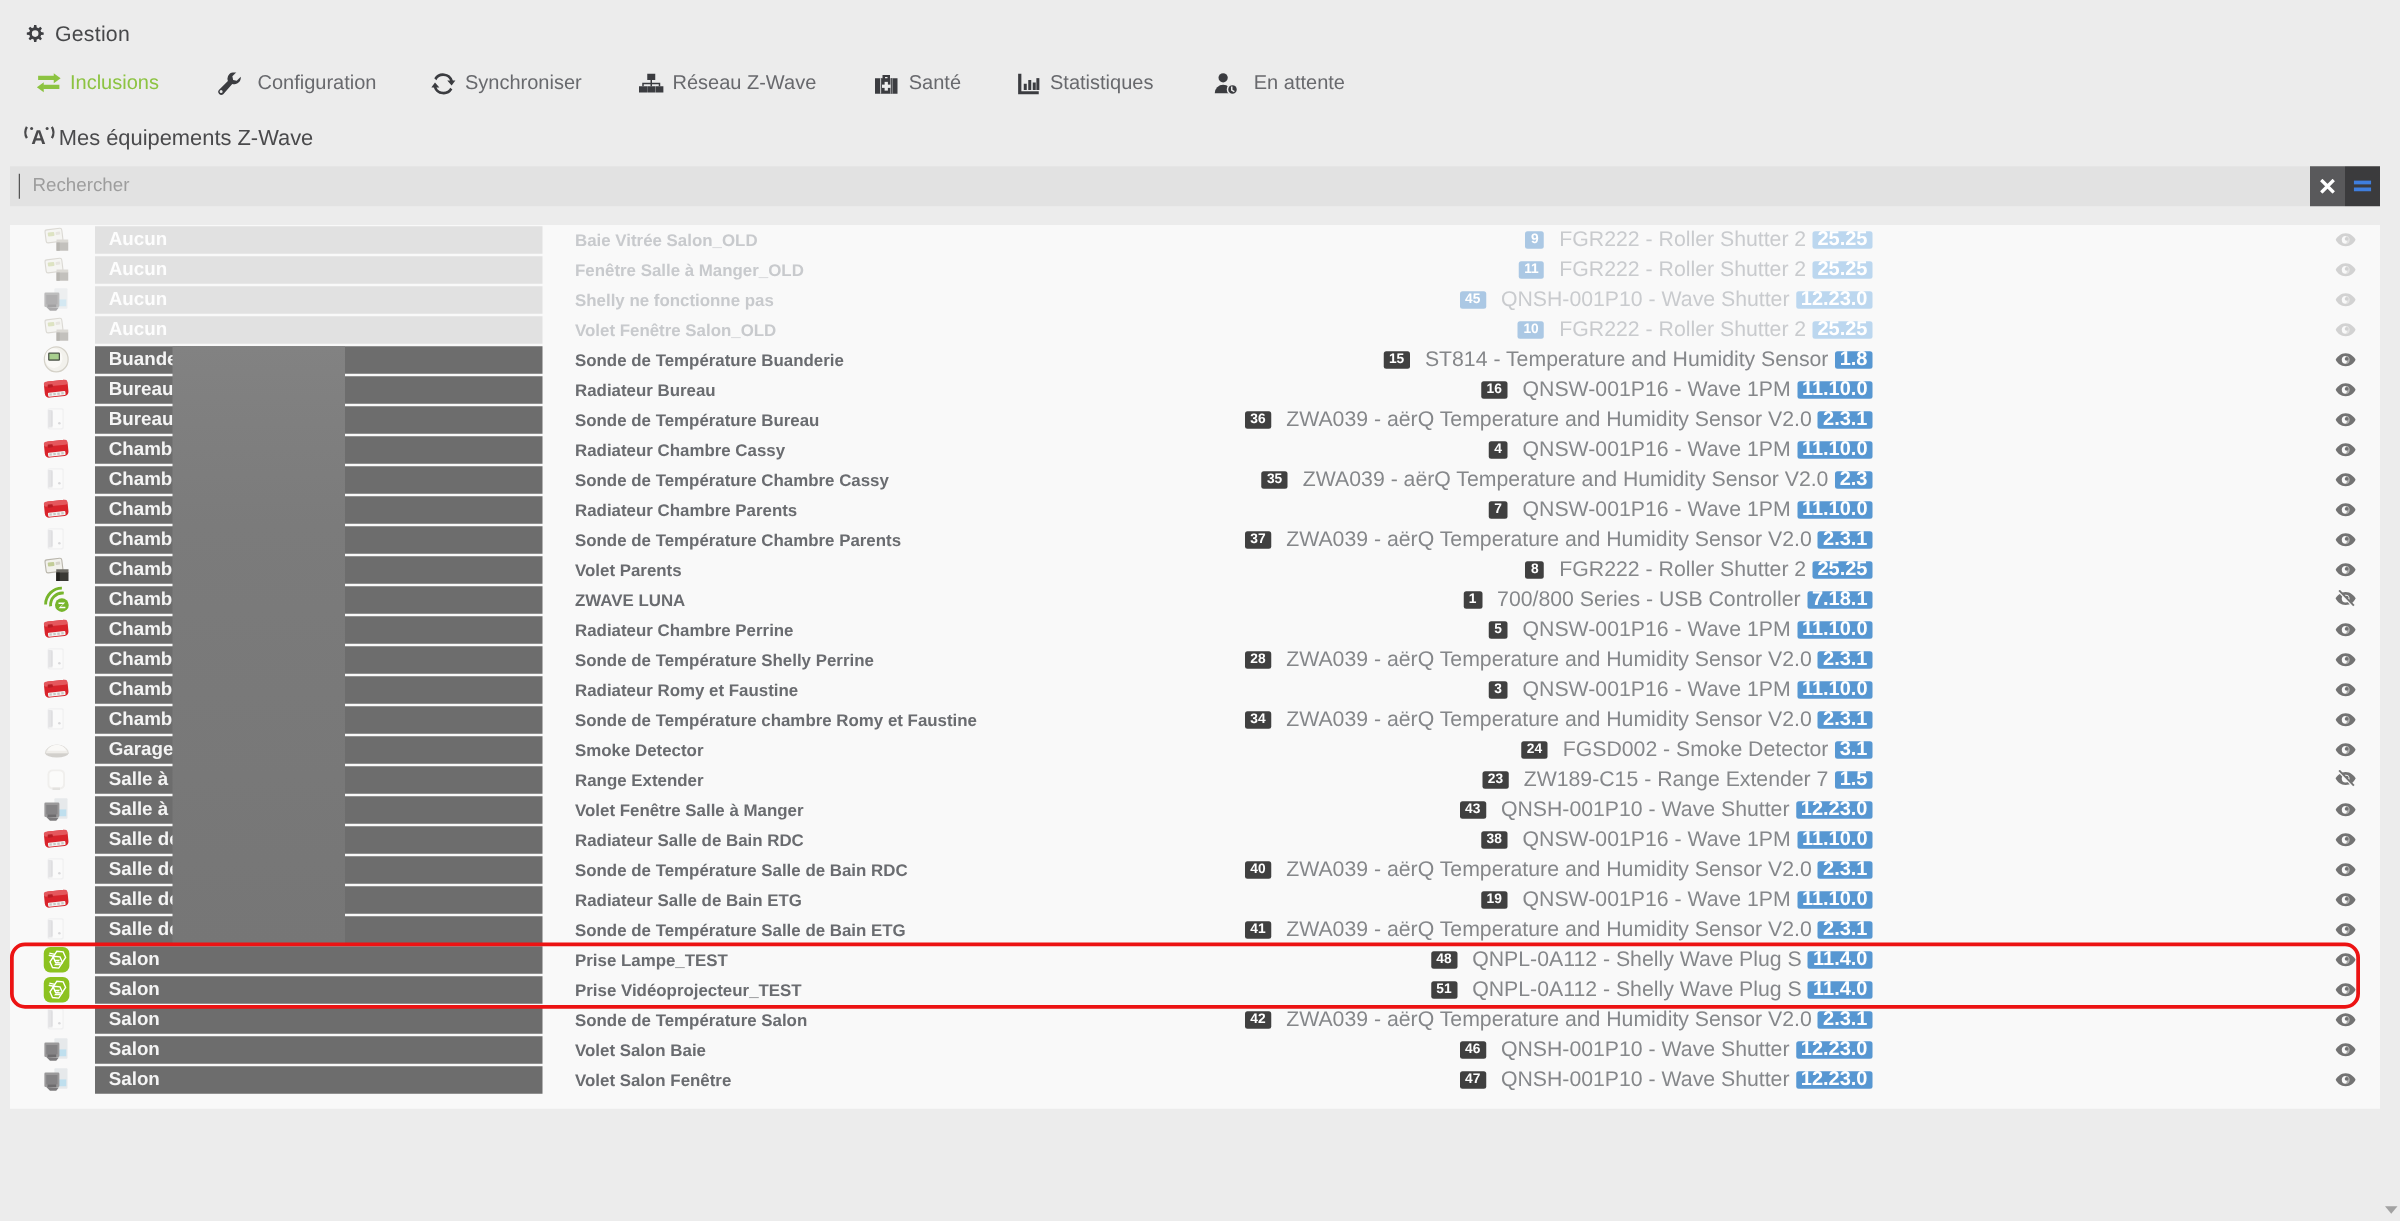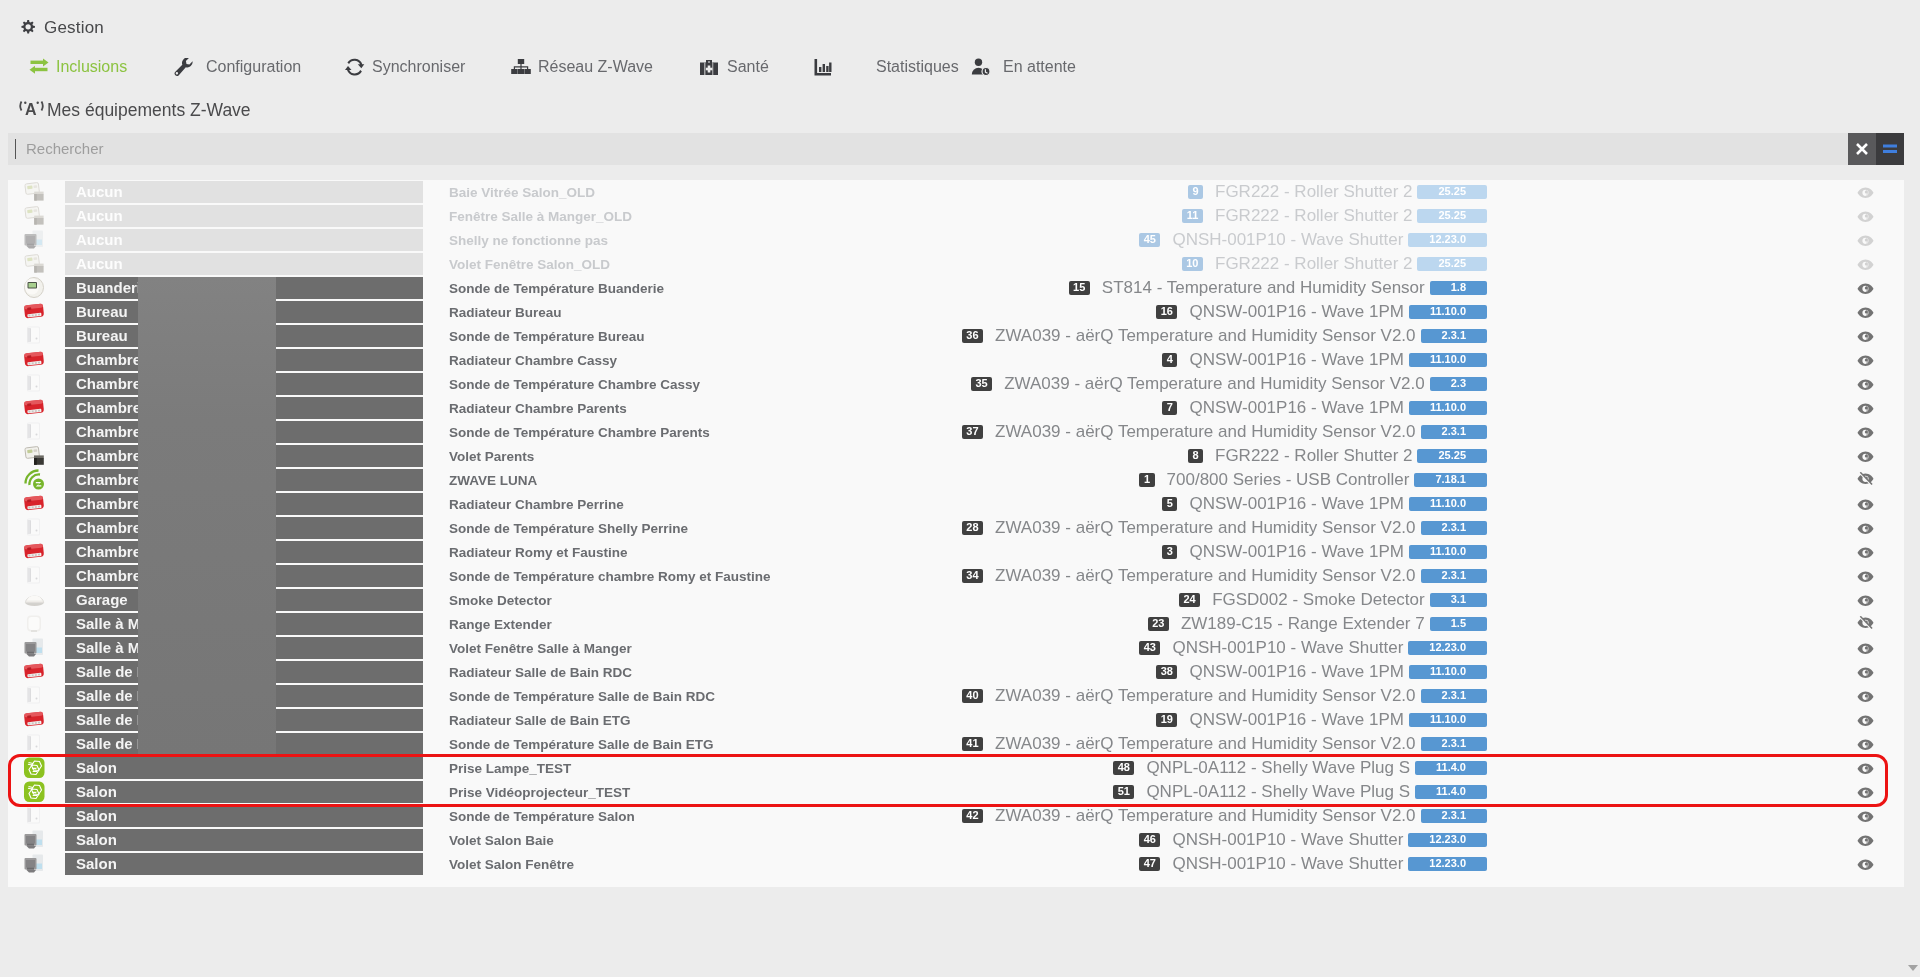--- a/index.html
+++ b/index.html
@@ -5,30 +5,30 @@
 .abs{position:absolute}
 .hdr{position:absolute;left:44px;top:18px;font-size:17px;color:#47484a;letter-spacing:0.2px}
 .tab{position:absolute;top:57.5px;height:18px;font-size:16px;color:#68696d;white-space:nowrap}
 .subt{position:absolute;left:47px;top:100px;font-size:17.5px;color:#4a4a4c}
 .search{position:absolute;left:8px;top:133px;width:1840px;height:32px;background:#e2e2e2}
 .search span{position:absolute;left:18px;top:7px;font-size:15px;color:#9d9d9d}
 .caret{position:absolute;left:15px;top:139px;width:1px;height:20px;background:#555}
 .btnx{position:absolute;left:1848px;top:133px;width:28px;height:32px;background:#59595b}
 .btne{position:absolute;left:1876px;top:133px;width:28px;height:32px;background:#3b3b3d}
 .panel{position:absolute;left:8px;top:180px;width:1896px;height:707px;background:#f9f9f9}
-.row{position:absolute;left:1px;width:1577px;height:22px}
+.row{position:absolute;left:12px;width:1577px;height:22px}
 .ric{position:absolute;left:21px;top:-2px;width:25px;height:25px}
 .lbl{position:absolute;left:64px;top:0;width:358px;height:22px;background:#6d6d6d;color:#f4f4f4;font-weight:bold;font-size:15px;line-height:22px;padding-left:11px;white-space:nowrap;overflow:hidden}
 .d .lbl{background:#e1e1e1;color:#fdfdfd}
 .nm{position:absolute;left:448px;top:0;height:22px;line-height:23px;font-size:13.5px;font-weight:bold;color:#6a6c70;white-space:nowrap}
 .d .nm{color:#c8cacd}
 .rg{position:absolute;right:91px;top:0;height:22px;display:flex;align-items:center;white-space:nowrap}
 .nb{display:inline-block;background:#404040;color:#fff;font-size:11px;font-weight:bold;line-height:13.5px;padding:0 4.5px;border-radius:2px;margin-right:12px}
 .mdl{font-size:17px;color:#85878a;margin-right:5px}
-.vb{display:inline-block;background:#5797d2;color:#fff;font-size:11px;font-weight:bold;line-height:13.5px;padding:0 21px;border-radius:2px}
+.vb{display:inline-block;background:#5797d2;color:#fff;font-size:16px;font-weight:bold;line-height:13.5px;padding:0 4px;border-radius:2px}
 .d .nb{background:#abc8e4}
 .d .vb{background:#bcd7ef}
 .d .mdl{color:#c9cbce}
 .eye{position:absolute;left:1856px;top:5px}
 .d .ric{opacity:0.62}
 .strip{position:absolute;left:138px;top:277px;width:138px;height:478px;background:linear-gradient(180deg,#828282 0%,#7b7b7b 30%,#767676 100%)}
 .redbox{position:absolute;left:8px;top:754px;width:1880px;height:53px;border:3px solid #ec1313;border-radius:12px}
 .scrl{position:absolute;left:1908px;top:965px;width:0;height:0;border-left:5px solid transparent;border-right:5px solid transparent;border-top:6px solid #a2a2a2}
 </style></head><body>
 <svg class="abs" style="left:19px;top:19px" width="17" height="17" viewBox="0 0 16 16">
@@ -79,21 +79,21 @@
 <div class="tab" style="left:727px">Santé</div>
 <svg class="abs" style="left:813px;top:58px" width="20" height="18" viewBox="0 0 20 18">
     <g fill="#3b3c40">
       <path d="M1.5 1 h2.6 v14 H18 v2.4 H1.5 z"></path>
       <rect x="6" y="9" width="2.4" height="5"></rect>
       <rect x="9.6" y="6" width="2.4" height="8"></rect>
       <rect x="13.2" y="8" width="2.4" height="6"></rect>
       <rect x="16.1" y="4.5" width="2.4" height="9.5"></rect>
     </g>
   </svg>
-<div class="tab" style="left:876px">Statistiques</div>
+<div class="tab" style="left:840px">Statistiques</div>
 <svg class="abs" style="left:971px;top:58px" width="20" height="18" viewBox="0 0 20 18">
     <g fill="#3b3c40">
       <circle cx="7.5" cy="4.2" r="3.7"></circle>
       <path d="M0.8 16.5 a6.7 6.7 0 0 1 13.4 0 z"></path>
       <circle cx="15" cy="13.5" r="4" stroke="#ececec" stroke-width="1.2"></circle>
       <path d="M15 11.2 v2.5 l1.8 1.1 l-0.6 1 -2.4 -1.4 v-3.2 z" fill="#ececec"></path>
     </g>
   </svg>
 <div class="tab" style="left:1003px">En attente</div>
 <svg class="abs" style="left:18px;top:99px" width="27" height="19" viewBox="0 0 27 19">

